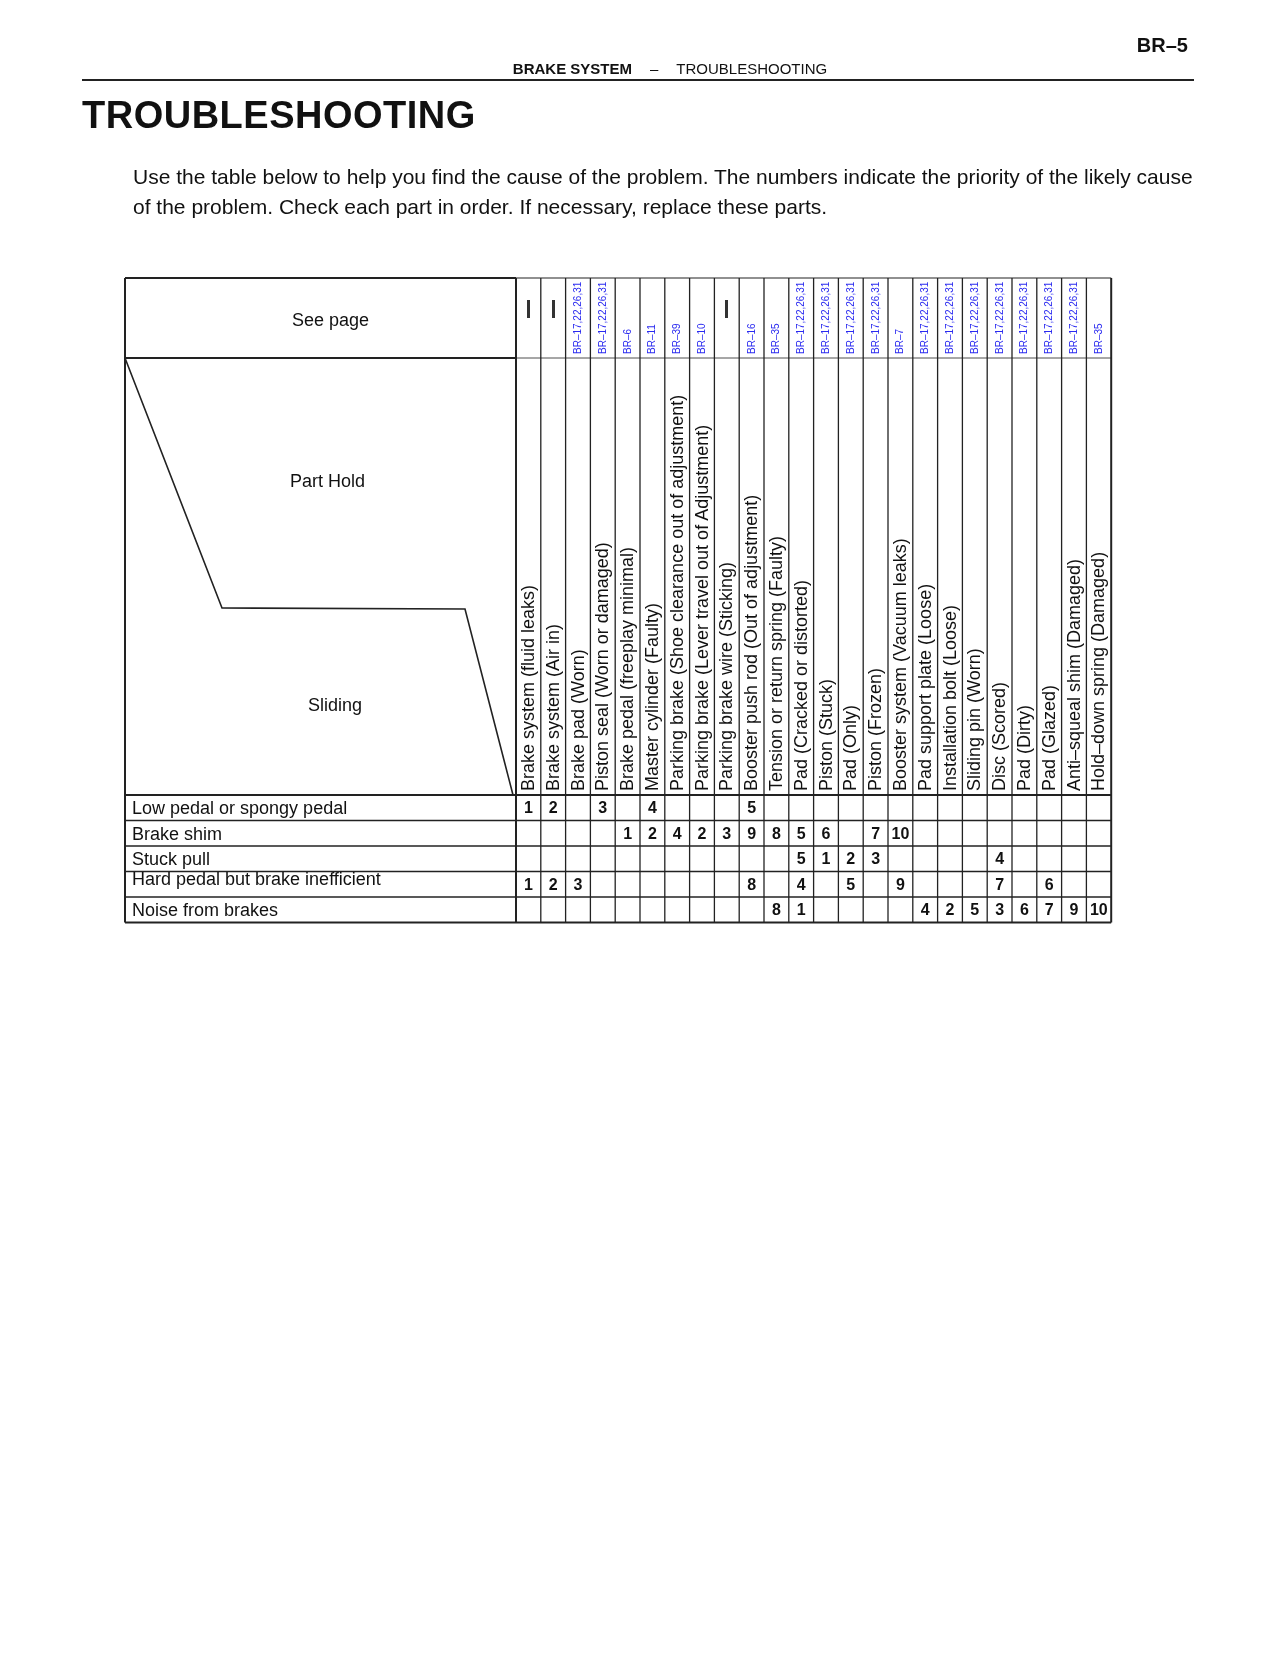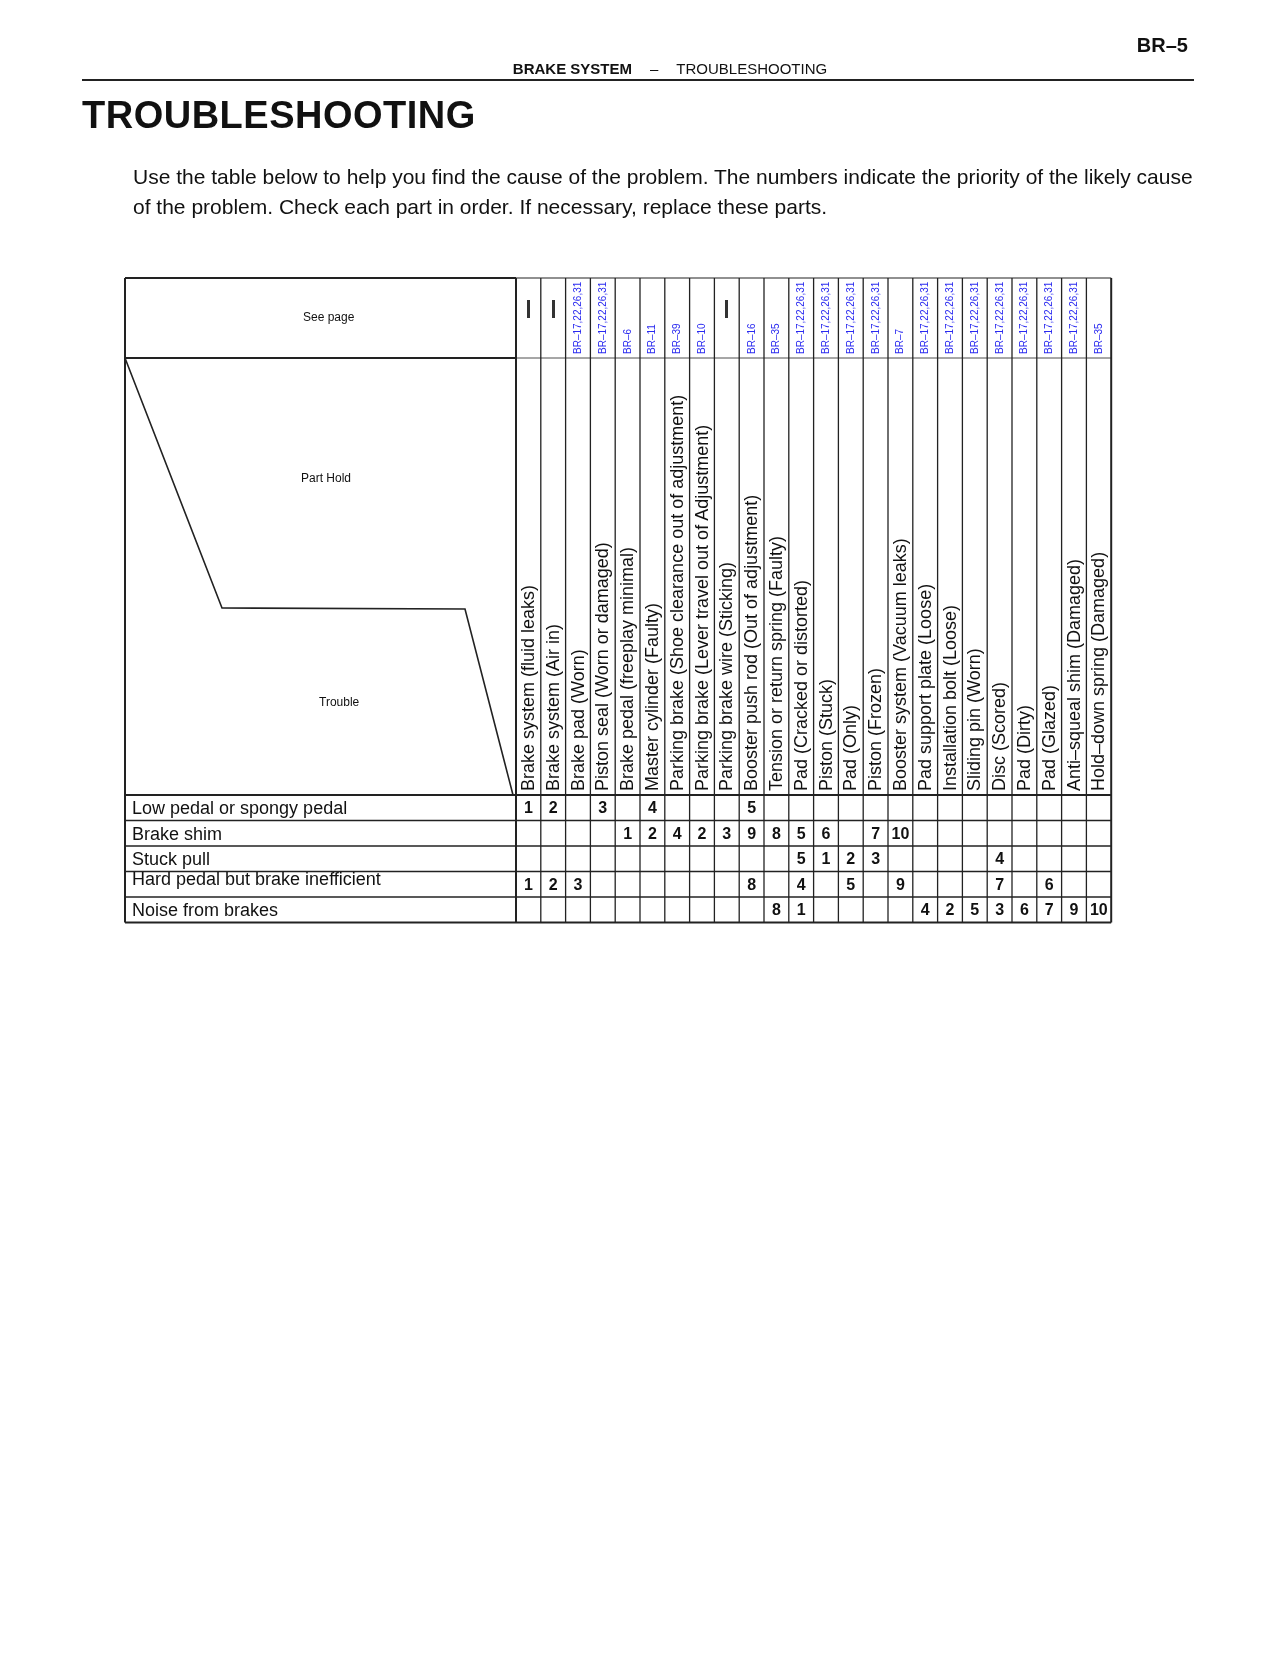--- a/index.html
+++ b/index.html
@@ -6,21 +6,21 @@
   body { width: 1280px; height: 1656px; position: relative; font-family: "Liberation Sans", sans-serif; color: #111; overflow: hidden; }
   .page-no { position: absolute; right: 92px; top: 34px; font-size: 20px; font-weight: bold; }
   .running-head { position: absolute; left: 0; width: 1340px; top: 60px; text-align: center; font-size: 15px; }
   .running-head .bold { font-weight: bold; }
   .running-head .dash { margin: 0 18px; }
   .rule { position: absolute; left: 82px; right: 86px; top: 79px; height: 0; border-top: 2px solid #222; }
   .title { position: absolute; left: 82px; top: 94px; font-size: 38px; font-weight: bold; letter-spacing: 0.5px; }
   .intro { position: absolute; left: 133px; top: 162px; width: 1060px; font-size: 21px; line-height: 30px; }
   #table-area { position: absolute; left: 0; top: 0; width: 1280px; height: 1000px; }
   #table-area svg { position: absolute; left: 0; top: 0; }
-  .lbl { position: absolute; font-size: 12px; white-space: nowrap; margin-left: 11px; }
+  .lbl { position: absolute; font-size: 18px; white-space: nowrap; }
   .row-lbl { position: absolute; font-size: 18px; white-space: nowrap; }
   .vtext { position: absolute; white-space: nowrap; transform-origin: 0 0; transform: rotate(-90deg); font-size: 18px; }
   .ref { position: absolute; white-space: nowrap; transform-origin: 0 0; transform: rotate(-90deg); font-size: 10px; color: #2a2af0; }
   .dashmark { position: absolute; width: 3px; height: 18px; background: #333; }
   .cellnum { position: absolute; font-size: 16px; font-weight: bold; text-align: center; width: 24px; }
 </style>
 </head>
 <body>
 
 <div class="page-no">BR–5</div>
@@ -66,21 +66,21 @@
       <line x1="1012" y1="278" x2="1012" y2="922.5" stroke="#222" stroke-width="1.3"></line>
       <line x1="1036.8000000000002" y1="278" x2="1036.8000000000002" y2="922.5" stroke="#222" stroke-width="1.3"></line>
       <line x1="1061.6" y1="278" x2="1061.6" y2="922.5" stroke="#222" stroke-width="1.3"></line>
       <line x1="1086.4" y1="278" x2="1086.4" y2="922.5" stroke="#222" stroke-width="1.3"></line>
       <line x1="1111.2" y1="278" x2="1111.2" y2="922.5" stroke="#222" stroke-width="2"></line>
       <line x1="516" y1="278" x2="1111.2" y2="278" stroke="#222" stroke-width="1.2"></line>
       <line x1="516" y1="358" x2="1111.2" y2="358" stroke="#222" stroke-width="0.8"></line>
     </svg>
   <span class="lbl" style="left:292px; top:310px;">See page</span>
   <span class="lbl" style="left:290px; top:471px;">Part Hold</span>
-  <span class="lbl" style="left:308px; top:695px;">Trouble</span>
+  <span class="lbl" style="left:308px; top:695px;">Sliding</span>
   <div id="cols-layer">
       <div class="dashmark" style="left: 526.9px; top: 300px;"></div>
       <span class="vtext" style="left: 518px; top: 791px;">Brake system (fluid leaks)</span>
       <div class="dashmark" style="left: 551.7px; top: 300px;"></div>
       <span class="vtext" style="left: 542.8px; top: 791px;">Brake system (Air in)</span>
       <span class="ref" style="left: 572px; top: 354px;">BR–17,22,26,31</span>
       <span class="vtext" style="left: 567.6px; top: 791px;">Brake pad (Worn)</span>
       <span class="ref" style="left: 596.8px; top: 354px;">BR–17,22,26,31</span>
       <span class="vtext" style="left: 592.4px; top: 791px;">Piston seal (Worn or damaged)</span>
       <span class="ref" style="left: 621.6px; top: 354px;">BR–6</span>

